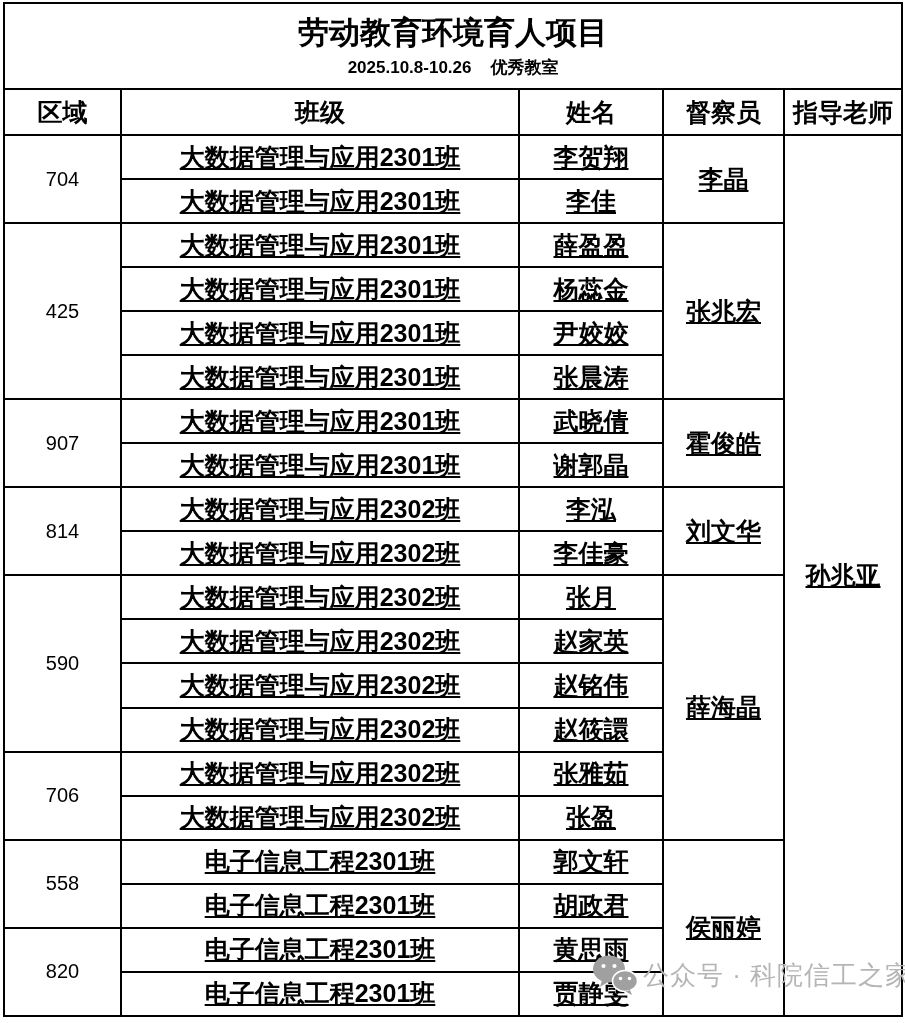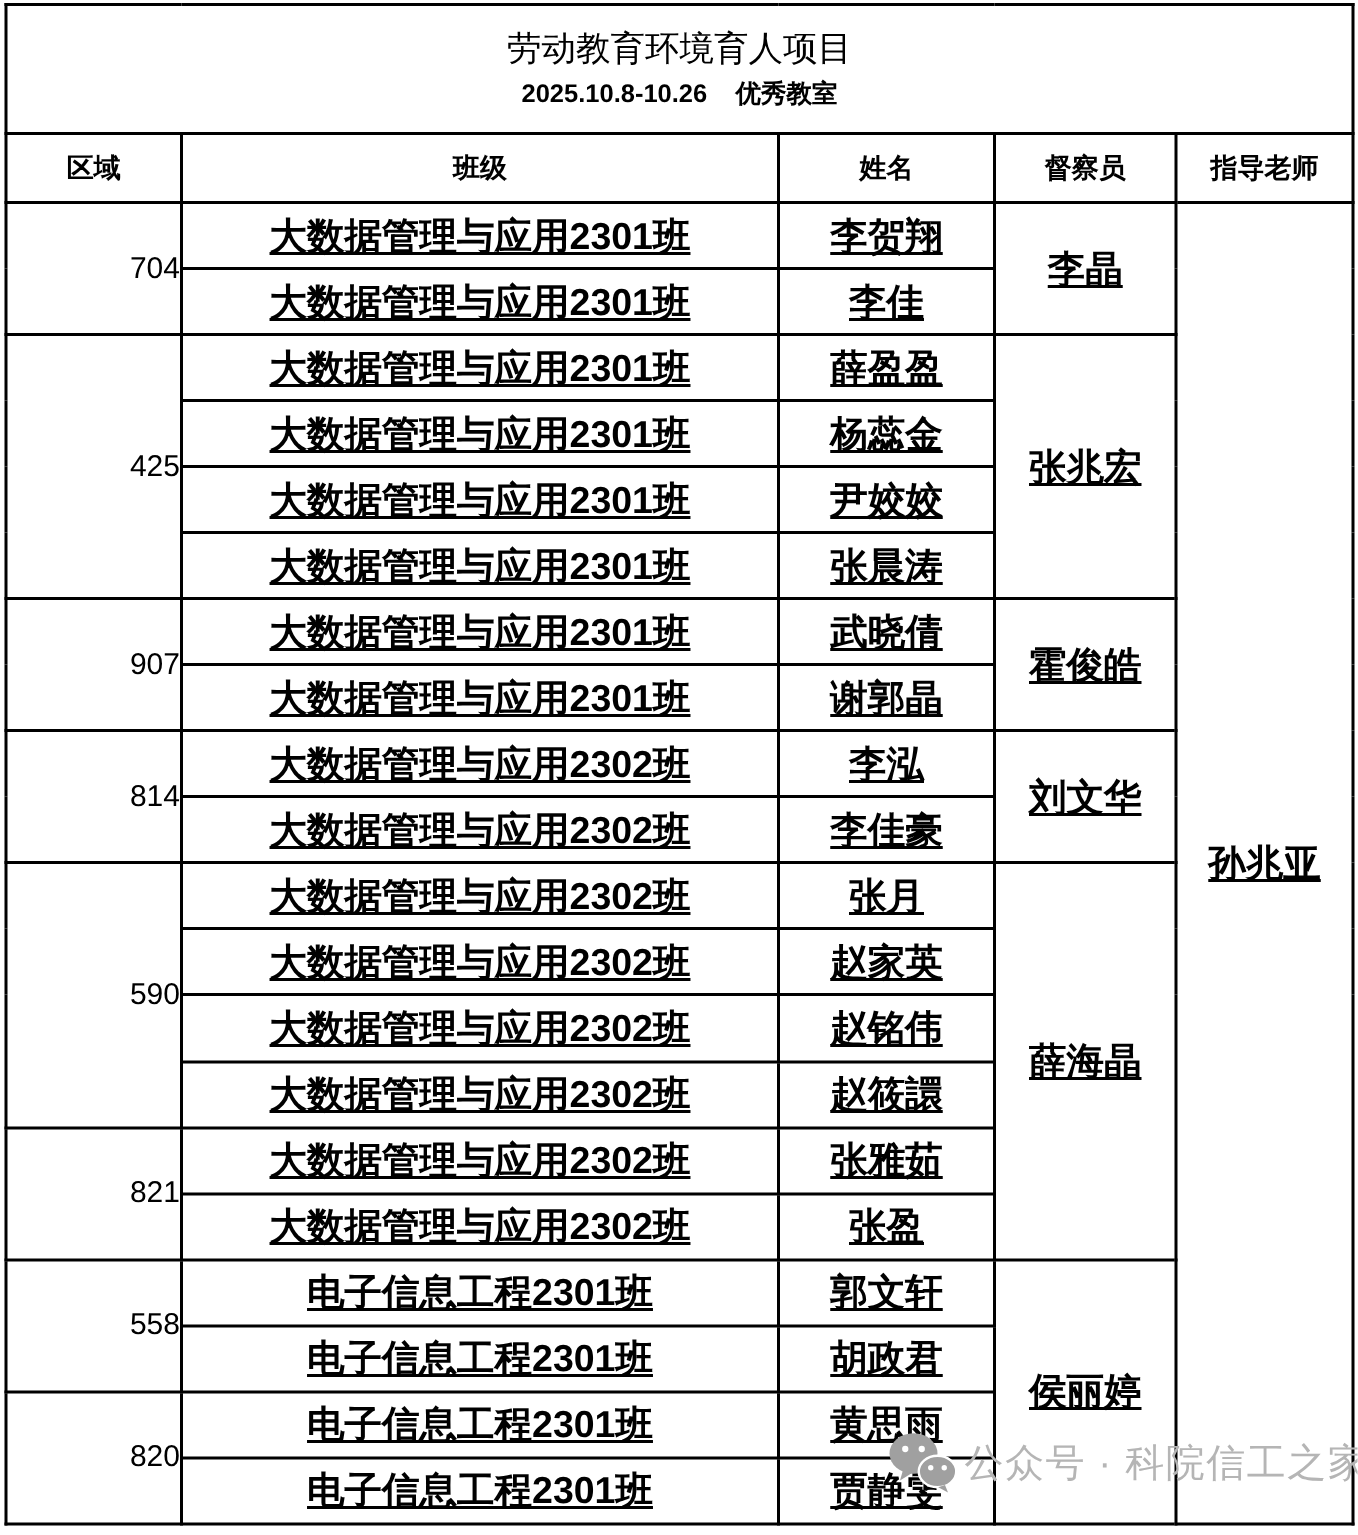--- a/index.html
+++ b/index.html
@@ -12,28 +12,28 @@
   table{
     border-collapse:collapse;table-layout:fixed;
     width:898px;height:1015px;background:#fff;
   }
   th,td{
     border:2px solid #000;
     text-align:center;vertical-align:middle;
     padding:0;overflow:hidden;
   }
   .title-cell{height:84px;}
-  .doc-title{font-size:23px;font-weight:normal;line-height:1.3;}
+  .doc-title{font-size:31px;font-weight:bold;line-height:1.3;}
   .doc-subtitle{font-size:17px;font-weight:bold;line-height:1.3;white-space:pre;margin-top:4px;}
-  .header-row th{height:44px;font-size:18px;font-weight:bold;}
+  .header-row th{height:44px;font-size:25px;font-weight:bold;}
   .data-row{height:44px;}
   td.class-cell,td.name-cell,td.inspector-cell,td.teacher-cell{
     font-size:25px;font-weight:bold;text-decoration:underline;
   }
-  td.area-cell{font-size:20px;font-weight:normal;text-align:right;}
+  td.area-cell{font-size:20px;font-weight:normal;}
   .watermark{
     position:absolute;left:592px;top:954px;
     display:flex;align-items:center;gap:5px;
     pointer-events:none;
   }
   .watermark-text{
     font-size:26px;color:#b5b5b5;letter-spacing:1px;white-space:pre;
     font-weight:normal;
   }
   .wm-icon{display:block;}
@@ -133,21 +133,21 @@
     <tr class="data-row">
       <td class="class-cell">大数据管理与应用2302班</td>
       <td class="name-cell">赵铭伟</td>
     </tr>
     <tr class="data-row">
       <td class="class-cell">大数据管理与应用2302班</td>
       <td class="name-cell">赵筱譞</td>
     </tr>
 
     <tr class="data-row">
-      <td class="area-cell" rowspan="2">821</td>
+      <td class="area-cell" rowspan="2">706</td>
       <td class="class-cell">大数据管理与应用2302班</td>
       <td class="name-cell">张雅茹</td>
     </tr>
     <tr class="data-row">
       <td class="class-cell">大数据管理与应用2302班</td>
       <td class="name-cell">张盈</td>
     </tr>
 
     <tr class="data-row">
       <td class="area-cell" rowspan="2">558</td>

